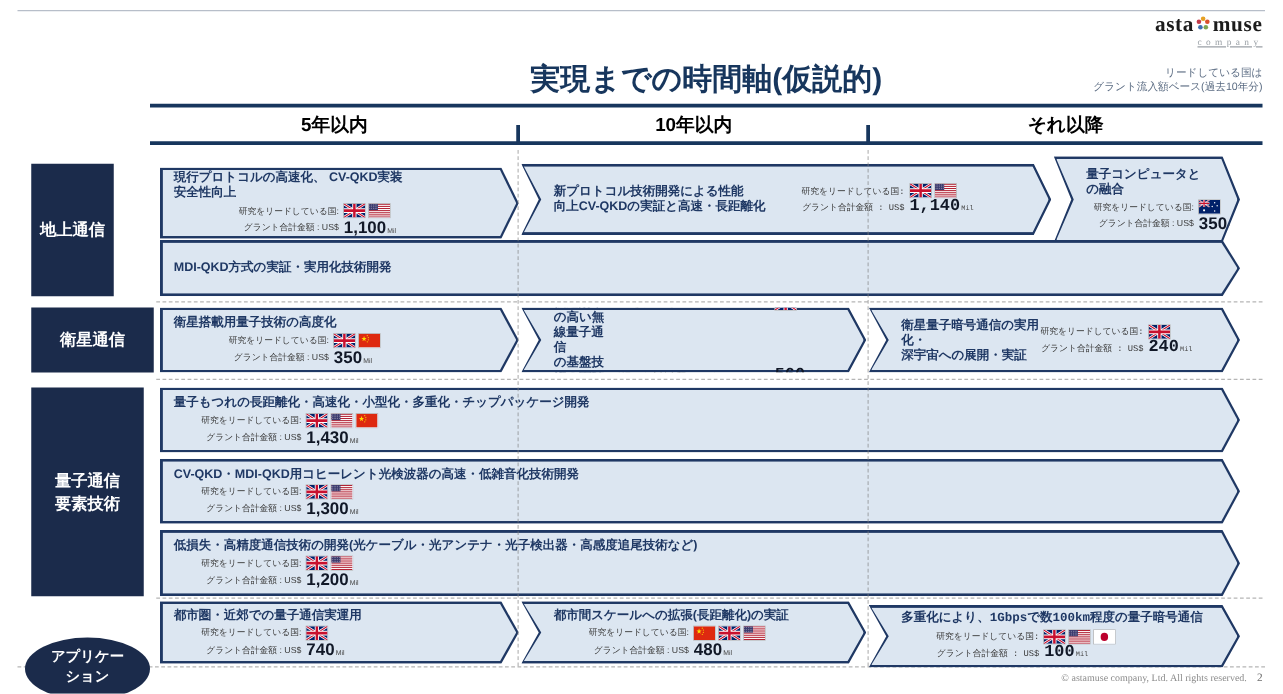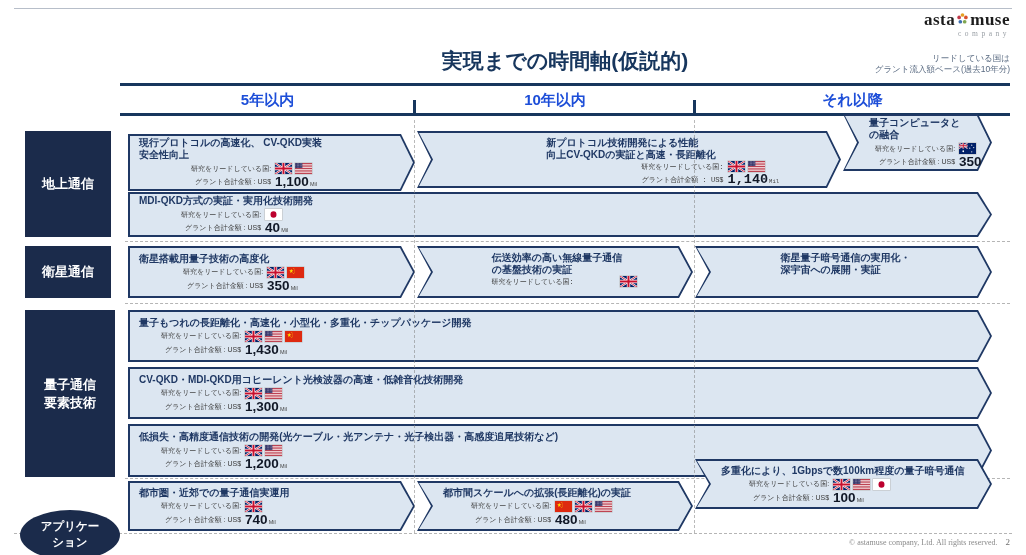--- a/index.html
+++ b/index.html
@@ -6,50 +6,50 @@
   html,body { background:#ffffff; }
   body { font-family:"Liberation Sans","DejaVu Sans",sans-serif; }
   #slide { position:relative; width:1026px; height:555px; background:#fff; overflow:hidden; }
 
   .topline { position:absolute; left:14px; right:14px; top:8px; height:1px; background:#b7bec9; }
 
   
   .logo { position:absolute; right:16px; top:11px; text-align:right; line-height:1; }
   .logo-line1 { font-family:"Liberation Serif","DejaVu Serif",serif; font-weight:bold; font-size:17px; color:#1c1c1c; letter-spacing:0.5px; display:flex; align-items:center; justify-content:flex-end; }
   .logo-star { display:inline-block; margin:0 1px; }
-  .logo-company { font-family:"Liberation Serif","DejaVu Serif",serif; font-size:7.5px; color:#9aa0a6; letter-spacing:3.5px; margin-top:2px; }
+  .logo-company { font-family:"Liberation Serif","DejaVu Serif",serif; font-size:7.5px; color:#9aa0a6; letter-spacing:3.5px; margin-top:2px;text-decoration:underline; }
 
   
-  .title { position:absolute; left:120px; width:890px; top:47px; text-align:center; font-size:21px; font-weight:bold; color:#17365d; }
+  .title { position:absolute; left:120px; width:890px; top:47px; text-align:center; font-size:24px; font-weight:bold; color:#17365d; }
   .note { position:absolute; right:16px; top:53px; font-size:8.5px; color:#5a6b82; text-align:right; white-space:pre-line; line-height:1.3; }
   .title-rule { position:absolute; left:120px; width:890px; top:83px; height:3px; background:#17365d; }
   .axis { position:absolute; left:120px; width:890px; top:113px; height:3px; background:#17365d; }
   .tick { position:absolute; top:100px; width:3px; height:16px; background:#17365d; }
-  .col-header { position:absolute; top:91px; text-align:center; font-size:15px; font-weight:bold; color:#1d4ed8; }
+  .col-header { position:absolute; top:91px; text-align:center; font-size:15px; font-weight:bold; color:#000000; }
 
   
   .vdash { position:absolute; top:120px; height:413px; width:0; border-left:1px dashed rgba(130,130,130,0.55); z-index:3; }
   .hdash { position:absolute; height:0; border-top:1px dashed #b5b5b5; z-index:0; }
 
   
   .rlabel { position:absolute; background:#1b2b4b; color:#fff; font-weight:bold; font-size:13px; display:flex; align-items:center; justify-content:center; text-align:center; white-space:pre-line; line-height:1.35; z-index:2; }
   .rlabel.oval { border-radius:50%; font-size:11.5px; }
 
   
   .abox { position:absolute; background:#1f3864; z-index:2; }
   .shape-point { clip-path: polygon(0 0, calc(100% - 14px) 0, 100% 50%, calc(100% - 14px) 100%, 0 100%); }
   .shape-notch { clip-path: polygon(0 0, calc(100% - 14px) 0, 100% 50%, calc(100% - 14px) 100%, 0 100%, 14px 50%); }
   .abox .fill { position:absolute; inset:2px; background:#dce6f1; }
   .fill.shape-point { clip-path: polygon(0 0, calc(100% - 13px) 0, 100% 50%, calc(100% - 13px) 100%, 0 100%); }
   .fill.shape-notch { clip-path: polygon(0 0, calc(100% - 13px) 0, 100% 50%, calc(100% - 13px) 100%, 0 100%, 14px 50%); }
   .abox .content { position:absolute; inset:2px; padding:4px 20px 3px 9px; }
   .abox.shape-notch > .content { padding-left:24px; }
   .btitle { font-size:10px; font-weight:bold; color:#1f3864; line-height:1.2; white-space:pre-line; }
   .layout-stack { display:flex; flex-direction:column; justify-content:center; gap:2px; }
-  .layout-side { display:flex; flex-direction:column; align-items:center; }
+  .layout-side { display:flex; flex-direction:row; align-items:center; }
   .layout-side .stats { margin-left:auto;font-family:Liberation Mono, monospace; }
   .stats { display:grid; grid-template-columns:auto auto; column-gap:4px; row-gap:1px; align-items:center; justify-content:start; }
   .slabel { font-size:7px; color:#3a3a3a; justify-self:end; white-space:nowrap; }
   .flags { display:flex; gap:3px; align-items:center; }
   .flags svg { display:block; box-shadow:0 0 0 0.5px #b9b9b9; }
   .amtcell { display:flex; align-items:baseline; gap:1px; }
   .amt { font-size:13.5px; font-weight:bold; color:#111827; line-height:1; }
   .unit { font-size:5.5px; color:#444; }
 
   
@@ -93,22 +93,22 @@
   <div class="tick" style="left:413px;"></div>
   <div class="tick" style="left:693px;"></div>
 
   <div class="vdash" style="left:414px;"></div>
   <div class="vdash" style="left:694px;"></div>
 
   <div class="hdash" style="left:125px;width:885px;top:241px;"></div>
   <div class="hdash" style="left:125px;width:885px;top:303px;"></div>
   <div class="hdash" style="left:125px;width:885px;top:478px;"></div>
 
-  <div class="rlabel" style="left:25px;top:131px;width:86px;height:106px;">地上通信</div>
-  <div class="rlabel" style="left:25px;top:246px;width:86px;height:52px;">衛星通信</div>
+  <div class="rlabel" style="left:25px;top:131px;width:66px;height:106px;">地上通信</div>
+  <div class="rlabel" style="left:25px;top:246px;width:98px;height:52px;">衛星通信</div>
   <div class="rlabel" style="left:25px;top:310px;width:90px;height:167px;">量子通信
 要素技術</div>
   <div class="rlabel oval" style="left:20px;top:510px;width:100px;height:50px;">アプリケー
 ション</div>
 
   <div id="boxes">
       <div class="abox shape-point" style="left: 128px; top: 134px; width: 287px; height: 57px;">
         <div class="fill shape-point"></div>
         <div class="content layout-stack">
           <div class="btitle">現行プロトコルの高速化、 CV-QKD実装
@@ -209,21 +209,21 @@
               </span>
             </span>
             <span class="slabel">グラント合計金額 : US$</span>
             <span class="amtcell">
               <span class="amt">1,140</span>
               <span class="unit">Mil</span>
             </span>
           </div>
         </div>
       </div>
-      <div class="abox shape-notch" style="left: 843px; top: 114px; width: 149px; height: 57px;">
+      <div class="abox shape-notch" style="left: 843px; top: 125px; width: 149px; height: 69px;">
         <div class="fill shape-notch"></div>
         <div class="content layout-stack">
           <div class="btitle">量子コンピュータとの融合</div>
           <div class="stats" style="margin-left: 6px;">
             <span class="slabel">研究をリードしている国:</span>
             <span class="flags">
               <span>
                 <svg width="17" height="11" viewBox="0 0 60 36" preserveAspectRatio="none">
                   <rect width="60" height="36" fill="#012169"></rect>
                   <g transform="scale(0.5)">
@@ -245,36 +245,20 @@
               <span class="amt">350</span>
               <span class="unit">Mil</span>
             </span>
           </div>
         </div>
       </div>
       <div class="abox shape-point" style="left: 128px; top: 192px; width: 864px; height: 45px;">
         <div class="fill shape-point"></div>
         <div class="content layout-stack">
           <div class="btitle">MDI-QKD方式の実証・実用化技術開発</div>
-          <div class="stats" style="margin-left: 42px;">
-            <span class="slabel">研究をリードしている国:</span>
-            <span class="flags">
-              <span>
-                <svg width="17" height="11" viewBox="0 0 60 36" preserveAspectRatio="none">
-                  <rect width="60" height="36" fill="#ffffff"></rect>
-                  <circle cx="30" cy="18" r="10.5" fill="#bc002d"></circle>
-                </svg>
-              </span>
-            </span>
-            <span class="slabel">グラント合計金額 : US$</span>
-            <span class="amtcell">
-              <span class="amt">40</span>
-              <span class="unit">Mil</span>
-            </span>
-          </div>
         </div>
       </div>
       <div class="abox shape-point" style="left: 128px; top: 246px; width: 287px; height: 52px;">
         <div class="fill shape-point"></div>
         <div class="content layout-stack">
           <div class="btitle">衛星搭載用量子技術の高度化</div>
           <div class="stats" style="margin-left: 44px;">
             <span class="slabel">研究をリードしている国:</span>
             <span class="flags">
               <span>
@@ -329,20 +313,39 @@
               <span class="unit">Mil</span>
             </span>
           </div>
         </div>
       </div>
       <div class="abox shape-notch" style="left: 695px; top: 246px; width: 297px; height: 52px;">
         <div class="fill shape-notch"></div>
         <div class="content layout-side">
           <div class="btitle">衛星量子暗号通信の実用化・
 深宇宙への展開・実証</div>
+          <div class="stats" style="margin-right: 16px;">
+            <span class="slabel">研究をリードしている国:</span>
+            <span class="flags">
+              <span>
+                <svg width="17" height="11" viewBox="0 0 60 36" preserveAspectRatio="none">
+                  <rect width="60" height="36" fill="#012169"></rect>
+                  <path d="M0 0 L60 36 M60 0 L0 36" stroke="#ffffff" stroke-width="7"></path>
+                  <path d="M0 0 L60 36 M60 0 L0 36" stroke="#c8102e" stroke-width="3"></path>
+                  <path d="M30 0 V36 M0 18 H60" stroke="#ffffff" stroke-width="12"></path>
+                  <path d="M30 0 V36 M0 18 H60" stroke="#c8102e" stroke-width="7"></path>
+                </svg>
+              </span>
+            </span>
+            <span class="slabel">グラント合計金額 : US$</span>
+            <span class="amtcell">
+              <span class="amt">240</span>
+              <span class="unit">Mil</span>
+            </span>
+          </div>
         </div>
       </div>
       <div class="abox shape-point" style="left: 128px; top: 310px; width: 864px; height: 52px;">
         <div class="fill shape-point"></div>
         <div class="content layout-stack">
           <div class="btitle">量子もつれの長距離化・高速化・小型化・多重化・チップパッケージ開発</div>
           <div class="stats" style="margin-left: 22px;">
             <span class="slabel">研究をリードしている国:</span>
             <span class="flags">
               <span>
@@ -588,21 +591,21 @@
               </span>
             </span>
             <span class="slabel">グラント合計金額 : US$</span>
             <span class="amtcell">
               <span class="amt">480</span>
               <span class="unit">Mil</span>
             </span>
           </div>
         </div>
       </div>
-      <div class="abox shape-notch" style="left: 695px; top: 459px; width: 297px; height: 50px;">
+      <div class="abox shape-notch" style="left: 695px; top: 484px; width: 297px; height: 50px; font-family: Liberation Mono, monospace;">
         <div class="fill shape-notch"></div>
         <div class="content layout-stack">
           <div class="btitle">多重化により、1Gbpsで数100km程度の量子暗号通信</div>
           <div class="stats" style="margin-left: 28px;">
             <span class="slabel">研究をリードしている国:</span>
             <span class="flags">
               <span>
                 <svg width="17" height="11" viewBox="0 0 60 36" preserveAspectRatio="none">
                   <rect width="60" height="36" fill="#012169"></rect>
                   <path d="M0 0 L60 36 M60 0 L0 36" stroke="#ffffff" stroke-width="7"></path>

